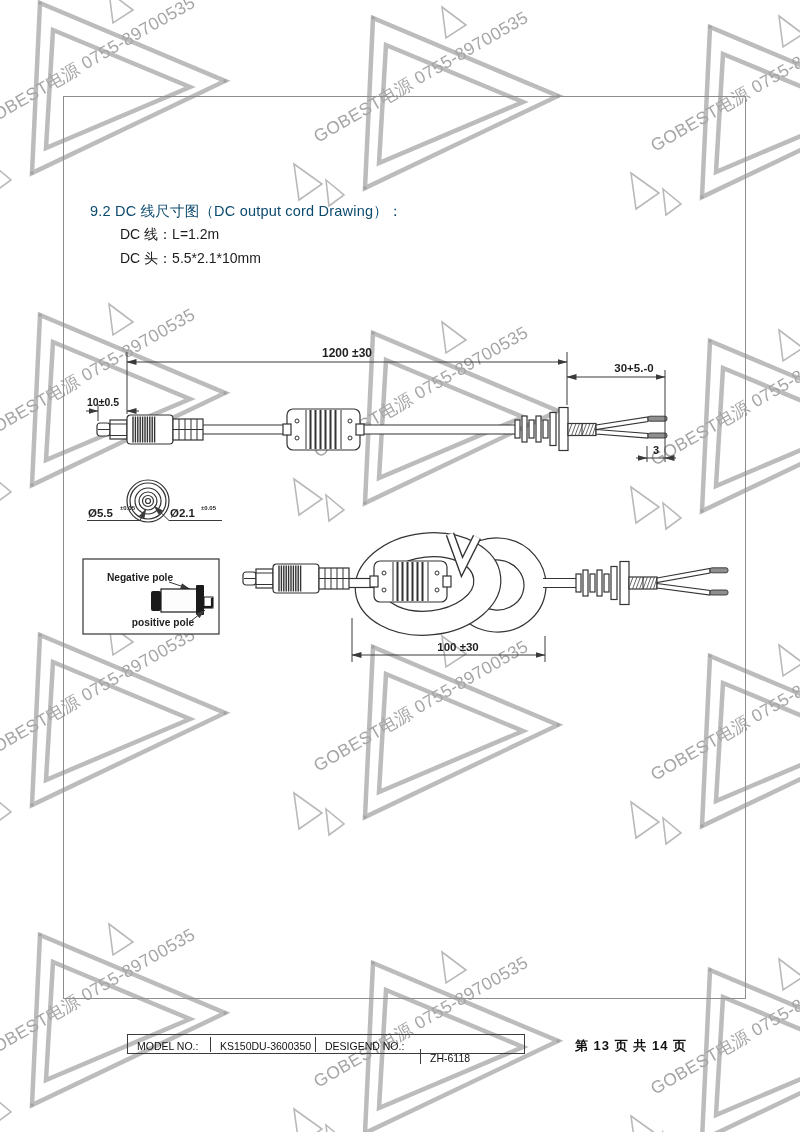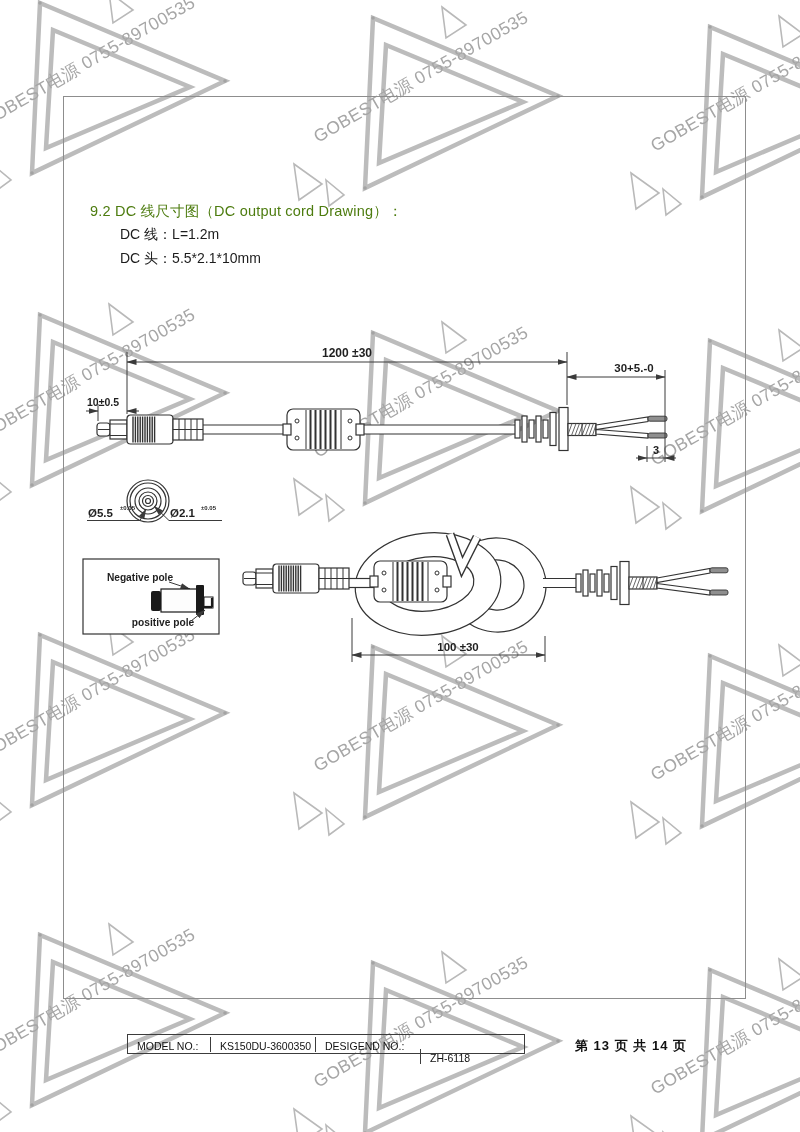--- a/index.html
+++ b/index.html
@@ -11,21 +11,21 @@
   svg{position:absolute;left:0;top:0;overflow:visible;}
   
   .wt-big{fill:none;stroke:#bcbcbc;stroke-width:4.5;}
   .wt-sm{fill:none;stroke:#b9b9b9;stroke-width:1.6;}
   .wt-dot{fill:#a3a3a3;}
   .wm-text{font-size:17.5px;fill:#a6a6a6;letter-spacing:.4px;font-weight:500;
            font-family:"Liberation Sans","DejaVu Sans",sans-serif;}
   
   .frame{left:63px;top:96px;width:681px;height:901px;border:1px solid #8d8d8d;}
   
-  .h-title{left:90px;top:202px;font-size:14.5px;color:#4d7c0f;letter-spacing:.2px;}
+  .h-title{left:90px;top:202px;font-size:14.5px;color:#0c4a6e;letter-spacing:.2px;}
   .h-sub1{left:120px;top:226px;font-size:14px;color:#1c1c1c;text-align:center;}
   .h-sub2{left:120px;top:250px;font-size:14px;color:#1c1c1c;}
   
   .dln{stroke:#333;stroke-width:1.2;fill:none;}
   .dfw{stroke:#333;stroke-width:1.2;fill:#ffffff;}
   .thin{stroke:#333;stroke-width:1;fill:none;}
   .dim{stroke:#3a3a3a;stroke-width:1;fill:none;}
   .dtx{fill:#1f1f1f;font-weight:600;font-family:"Liberation Sans","DejaVu Sans",sans-serif;}
   .tin{fill:#8f8f8f;stroke:#333;stroke-width:.9;}
   .dark{fill:#1a1a1a;stroke:none;}

